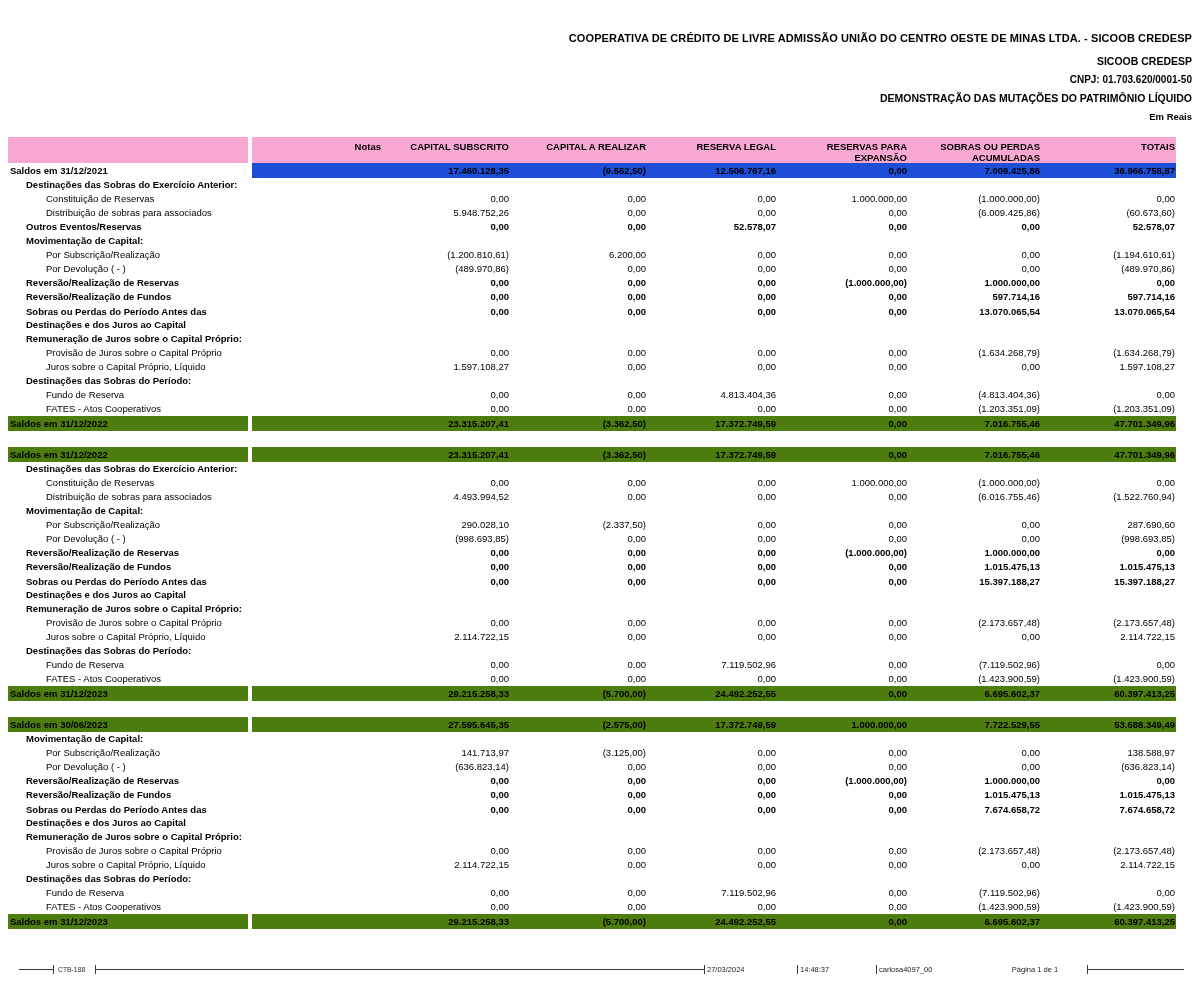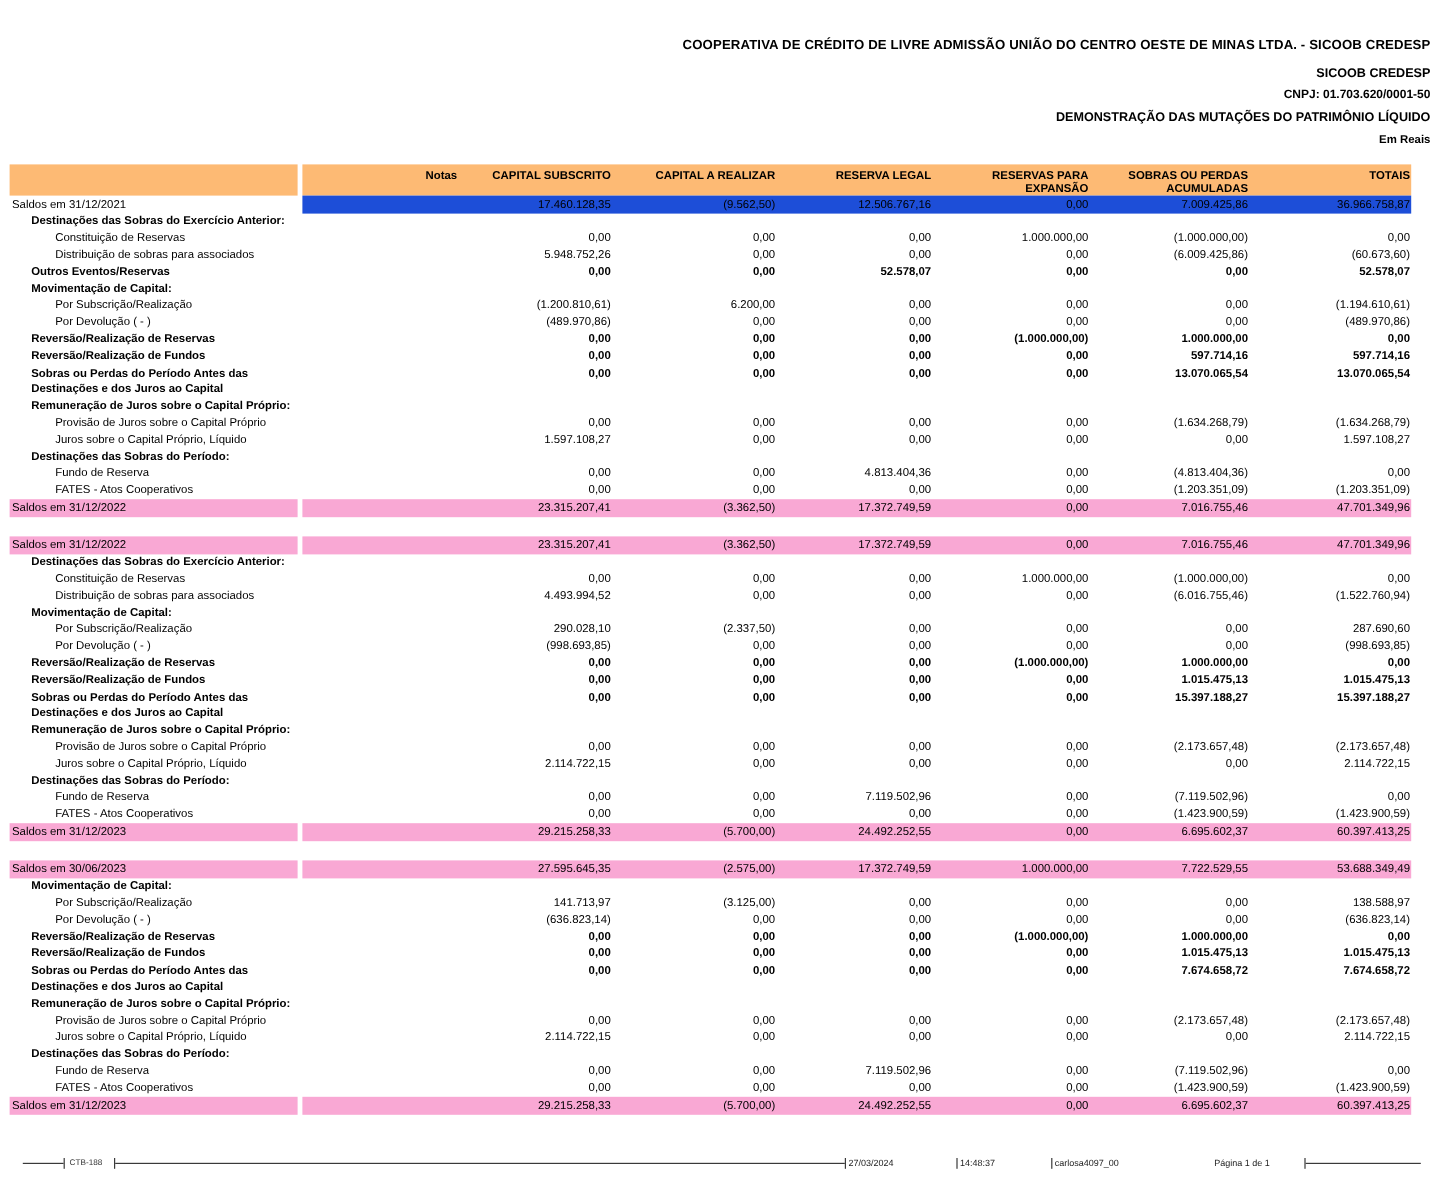--- a/index.html
+++ b/index.html
@@ -21,25 +21,25 @@
   .block + .block { margin-top:16px; }
   .row { display:flex; align-items:stretch; min-height:14px; line-height:14px; }
   .lbl { width:240px; flex:none; padding-left:2px; white-space:pre-line; }
   .gut { width:4px; flex:none; }
   .vals { flex:1; display:flex; }
   .cell { text-align:right; padding-right:1px; white-space:pre-line; }
   .c0 { width:130px; } .c1 { width:128px; } .c2 { width:137px; }
   .c3 { width:130px; } .c4 { width:131px; } .c5 { width:133px; } .c6 { width:135px; }
 
   .header-row { min-height:26px; font-weight:bold; }
-  .header-row .lbl, .header-row .vals { background:#fdba74; }
+  .header-row .lbl, .header-row .vals { background:#f9a8d4; }
   .header-row .cell { line-height:11px; padding-top:4px; }
 
-  .row.balance, .row.balance-first { font-weight:normal; min-height:15px; line-height:15px; }
-  .row.balance .lbl, .row.balance .vals { background:#f9a8d4; }
+  .row.balance, .row.balance-first { font-weight:bold; min-height:15px; line-height:15px; }
+  .row.balance .lbl, .row.balance .vals { background:#4d7c0f; }
   .row.balance-first .vals { background:#1d4ed8; }
 
   .row.section .lbl { font-weight:bold; padding-left:18px; }
   .row.detail .lbl { padding-left:38px; }
   .row.bold .lbl, .row.bold2 .lbl { font-weight:bold; padding-left:18px; }
   .row.bold .cell, .row.bold2 .cell { font-weight:bold; }
   .row.bold2 { min-height:28px; }
   .row.bold2 .lbl { line-height:13px; padding-top:1px; }
   .row.bold2 .cell { line-height:13px; padding-top:1px; }
 

